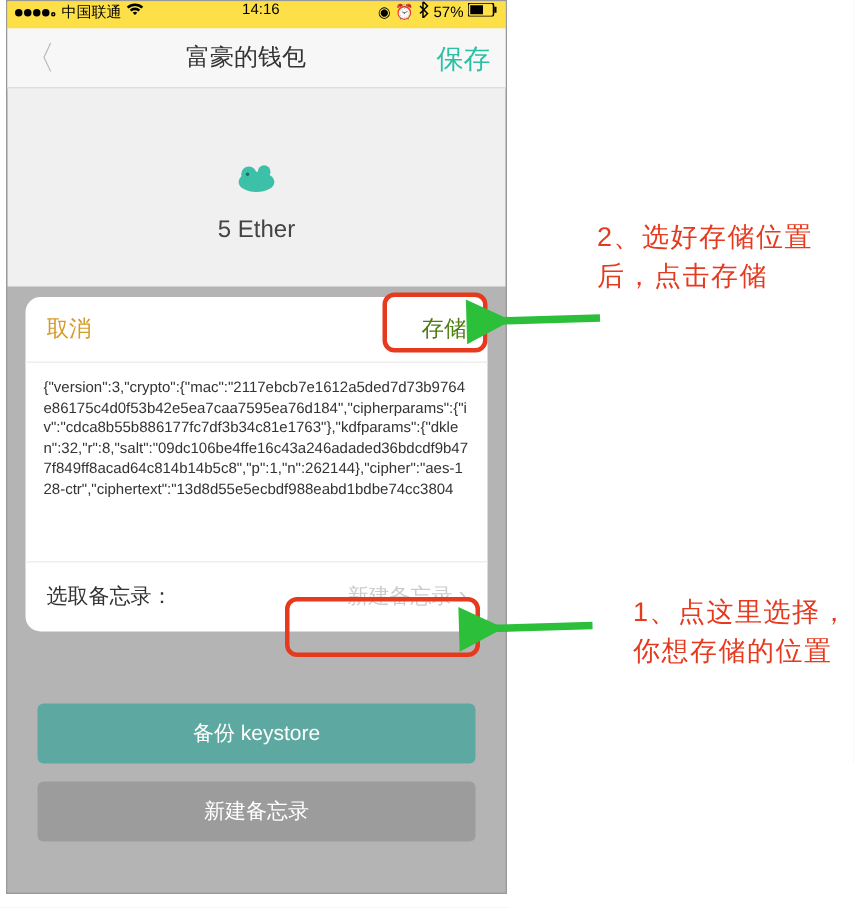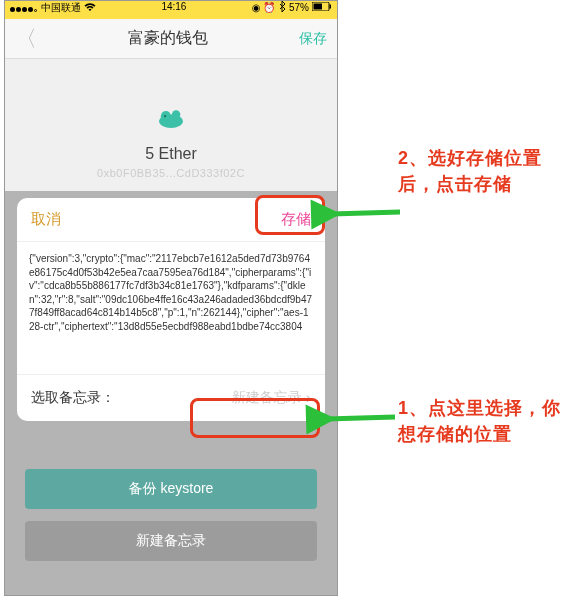--- a/index.html
+++ b/index.html
@@ -37,21 +37,21 @@
     height: 40px;
     background: #f7f7f7;
     border-bottom: 1px solid #ddd;
     display: flex;
     align-items: center;
     justify-content: space-between;
     padding: 0 10px;
   }
   .back-chev { font-size: 22px; color: #bbb; }
   .nav-title { font-size: 16px; font-weight: 500; color: #333; }
-  .nav-save { font-size: 14px; color: #2bbfa3; }
+  .nav-save { font-size: 18px; color: #2bbfa3; }
   .wallet-area {
     text-align: center;
     padding-top: 40px;
   }
   .wallet-icon {
     width: 36px; height: 36px; margin: 0 auto 10px;
     display:flex; align-items:center; justify-content:center;
   }
   .wallet-icon svg { width:34px; height:28px; }
   .balance { font-size: 16px; color: #444; }
@@ -68,21 +68,21 @@
     border-radius: 10px;
     overflow: visible;
   }
   .sheet-header {
     display: flex;
     justify-content: space-between;
     padding: 12px 14px;
     border-bottom: 1px solid #eee;
   }
   .cancel { color: #d59a2a; font-size: 15px; }
-  .store { color: #ec4899; font-size: 15px; font-weight: 500; }
+  .store { color: #4d7c0f; font-size: 15px; font-weight: 500; }
   .keystore-text {
     padding: 10px 12px;
     font-size: 10px;
     line-height: 1.35;
     color: #333;
     word-break: break-all;
     font-family: Arial, sans-serif;
     height: 132px;
     overflow: hidden;
   }
@@ -127,27 +127,27 @@
   .arrow {
     position: absolute;
     pointer-events: none;
   }
   .arrow svg { overflow: visible; }
 
   
   .anno {
     position: absolute;
     font-size: 18px;
-    font-weight: 700;
+    font-weight: 400;
     color: #e63a1f;
     line-height: 1.45;
     letter-spacing: 1px;
   }
   .anno1 { left: 398px; top: 145px; }
-  .anno2 { left: 398px; top: 395px; }
+  .anno2 { left: 422px; top: 395px; }
 </style>
 </head>
 <body>
 
 <div class="phone">
 
   <div class="statusbar">
     <div class="sb-left">
       <span class="dots">
         <span></span><span></span><span></span><span></span><span class="empty"></span>
@@ -188,21 +188,20 @@
   <div class="wallet-area">
     <div class="wallet-icon">
       <svg viewBox="0 0 40 30">
           <ellipse cx="20" cy="20" rx="14" ry="8" fill="#3cc0a8"></ellipse>
           <circle cx="14" cy="14" r="6" fill="#3cc0a8"></circle>
           <circle cx="26" cy="12" r="5" fill="#3cc0a8"></circle>
           <circle cx="13" cy="14" r="1.3" fill="#1a6e5d"></circle>
         </svg>
     </div>
     <div class="balance">5 Ether</div>
-    <div class="address">0xb0F0BB35...CdD333f02C</div>
   </div>
 
   <div class="overlay"></div>
 
   <div class="sheet">
     <div class="sheet-header">
       <span class="cancel">取消</span>
       <span class="store">存储</span>
     </div>
     <div class="keystore-text">{"version":3,"crypto":{"mac":"2117ebcb7e1612a5ded7d73b9764e86175c4d0f53b42e5ea7caa7595ea76d184","cipherparams":{"iv":"cdca8b55b886177fc7df3b34c81e1763"},"kdfparams":{"dklen":32,"r":8,"salt":"09dc106be4ffe16c43a246adaded36bdcdf9b477f849ff8acad64c814b14b5c8","p":1,"n":262144},"cipher":"aes-128-ctr","ciphertext":"13d8d55e5ecbdf988eabd1bdbe74cc3804</div>

